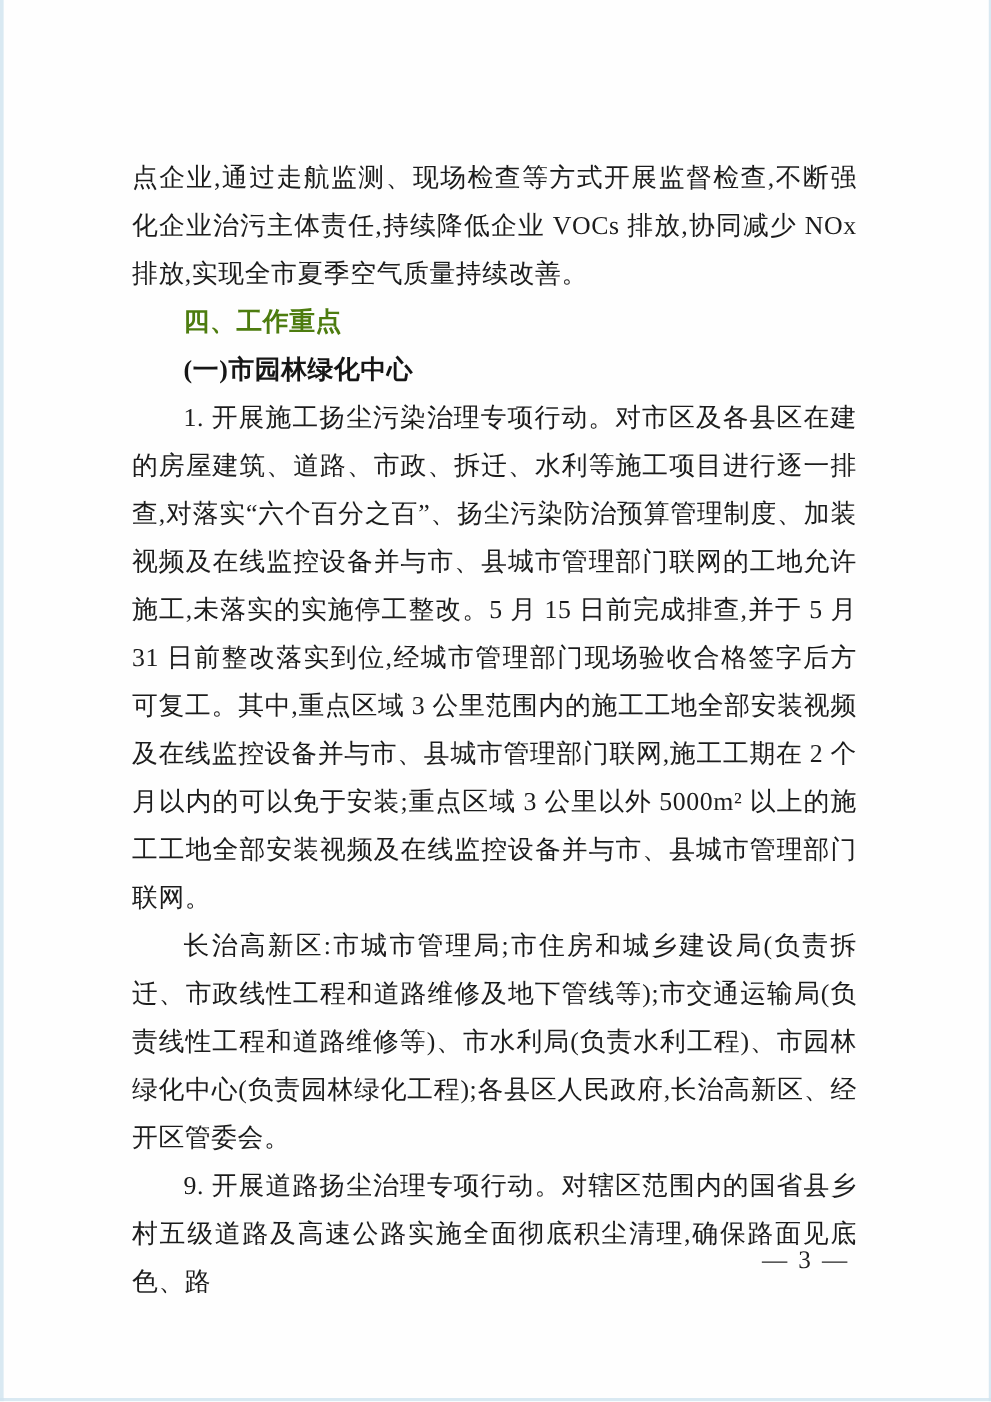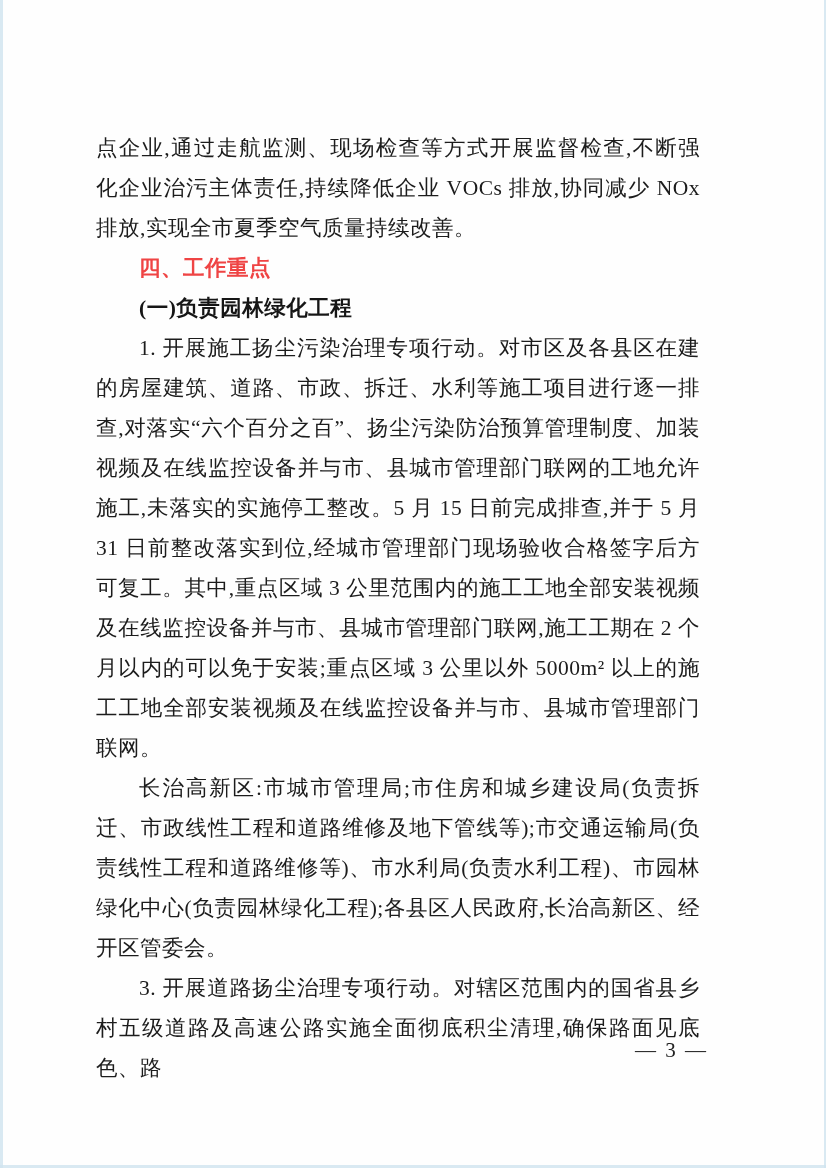--- a/index.html
+++ b/index.html
@@ -21,40 +21,40 @@
     position: absolute;
     background: #cfe4ef;
     opacity: 0.8;
   }
   .edge-left   { left: 0; top: 0; width: 3px; height: 1168px; }
   .edge-right  { right: 0; top: 0; width: 2px; height: 1168px; }
   .edge-bottom { left: 0; bottom: 0; width: 826px; height: 3px; }
 
   .body-text {
     position: absolute;
-    left: 96px;
+    left: 110px;
     top: 128px;
     width: 604px;
     font-size: 21.5px;
     line-height: 40px;
     text-align: justify;
     letter-spacing: 0.5px;
   }
   .para {
     margin: 0;
   }
   .para.indent {
     text-indent: 2em;
   }
   .lead-bold {
     font-weight: normal;
   }
   .heading {
     font-weight: bold;
-    color: #ef4444;
+    color: #4d7c0f;
   }
   .subheading {
     font-weight: bold;
     color: #161616;
   }
   .page-number {
     position: absolute;
     right: 118px;
     top: 1038px;
     font-size: 21px;
@@ -70,25 +70,25 @@
   <div class="edge edge-left"></div>
   <div class="edge edge-right"></div>
   <div class="edge edge-bottom"></div>
 
   <div class="body-text">
 
     <p class="para"><span>点企业,通过走航监测、现场检查等方式开展监督检查,不断强化企业治污主体责任,持续降低企业 VOCs 排放,协同减少 NOx 排放,实现全市夏季空气质量持续改善。</span></p>
 
     <p class="para indent heading"><span>四、工作重点</span></p>
 
-    <p class="para indent subheading"><span>(一)负责园林绿化工程</span></p>
+    <p class="para indent subheading"><span>(一)市园林绿化中心</span></p>
 
     <p class="para indent"><span class="lead-bold">1. 开展施工扬尘污染治理专项行动。</span><span>对市区及各县区在建的房屋建筑、道路、市政、拆迁、水利等施工项目进行逐一排查,对落实“六个百分之百”、扬尘污染防治预算管理制度、加装视频及在线监控设备并与市、县城市管理部门联网的工地允许施工,未落实的实施停工整改。5 月 15 日前完成排查,并于 5 月 31 日前整改落实到位,经城市管理部门现场验收合格签字后方可复工。其中,重点区域 3 公里范围内的施工工地全部安装视频及在线监控设备并与市、县城市管理部门联网,施工工期在 2 个月以内的可以免于安装;重点区域 3 公里以外 5000m² 以上的施工工地全部安装视频及在线监控设备并与市、县城市管理部门联网。</span></p>
 
     <p class="para indent"><span class="lead-bold">长治高新区:</span><span>市城市管理局;市住房和城乡建设局(负责拆迁、市政线性工程和道路维修及地下管线等);市交通运输局(负责线性工程和道路维修等)、市水利局(负责水利工程)、市园林绿化中心(负责园林绿化工程);各县区人民政府,长治高新区、经开区管委会。</span></p>
 
-    <p class="para indent"><span class="lead-bold">3. 开展道路扬尘治理专项行动。</span><span>对辖区范围内的国省县乡村五级道路及高速公路实施全面彻底积尘清理,确保路面见底色、路</span></p>
+    <p class="para indent"><span class="lead-bold">9. 开展道路扬尘治理专项行动。</span><span>对辖区范围内的国省县乡村五级道路及高速公路实施全面彻底积尘清理,确保路面见底色、路</span></p>
 
   </div>
 
   <div class="page-number">— 3 —</div>
 
 </div>
 
 </body></html>

